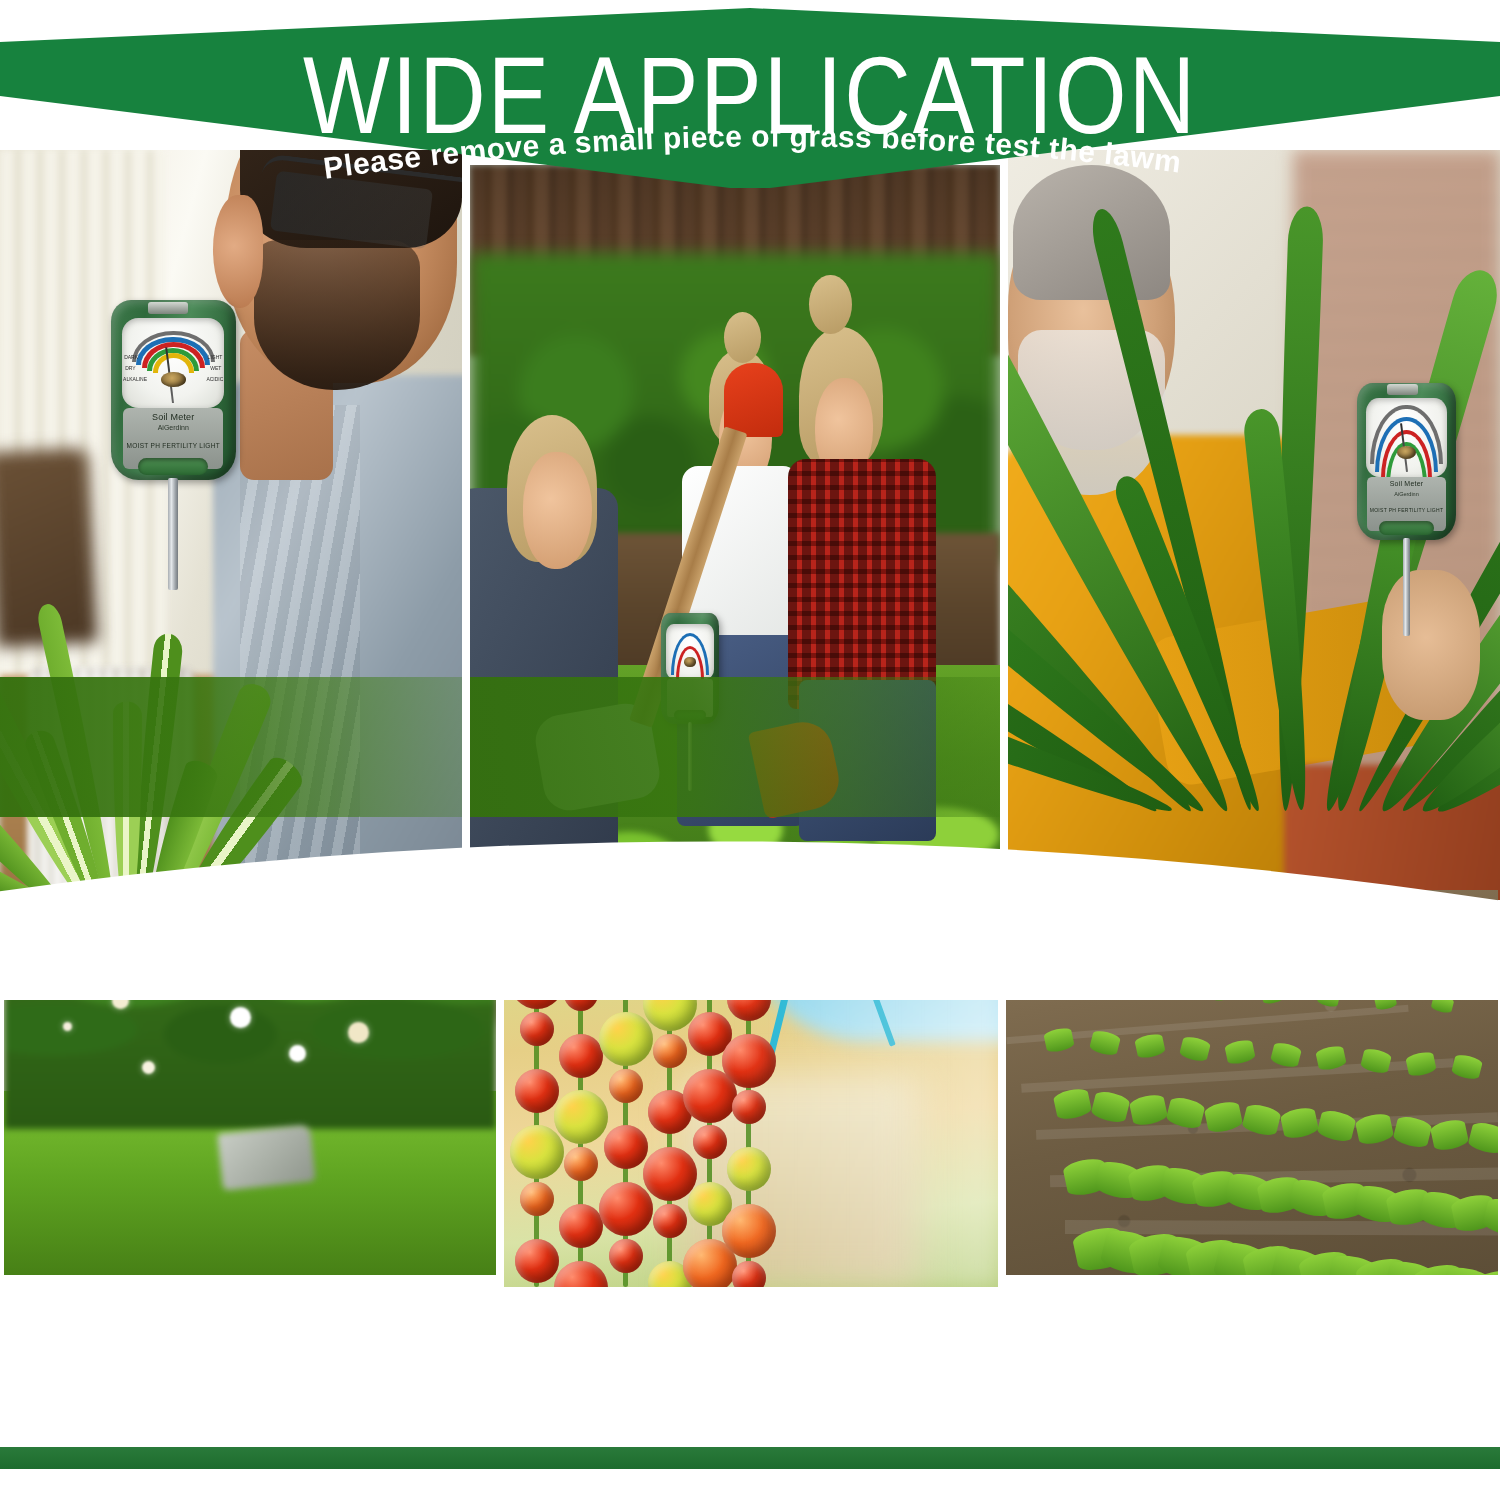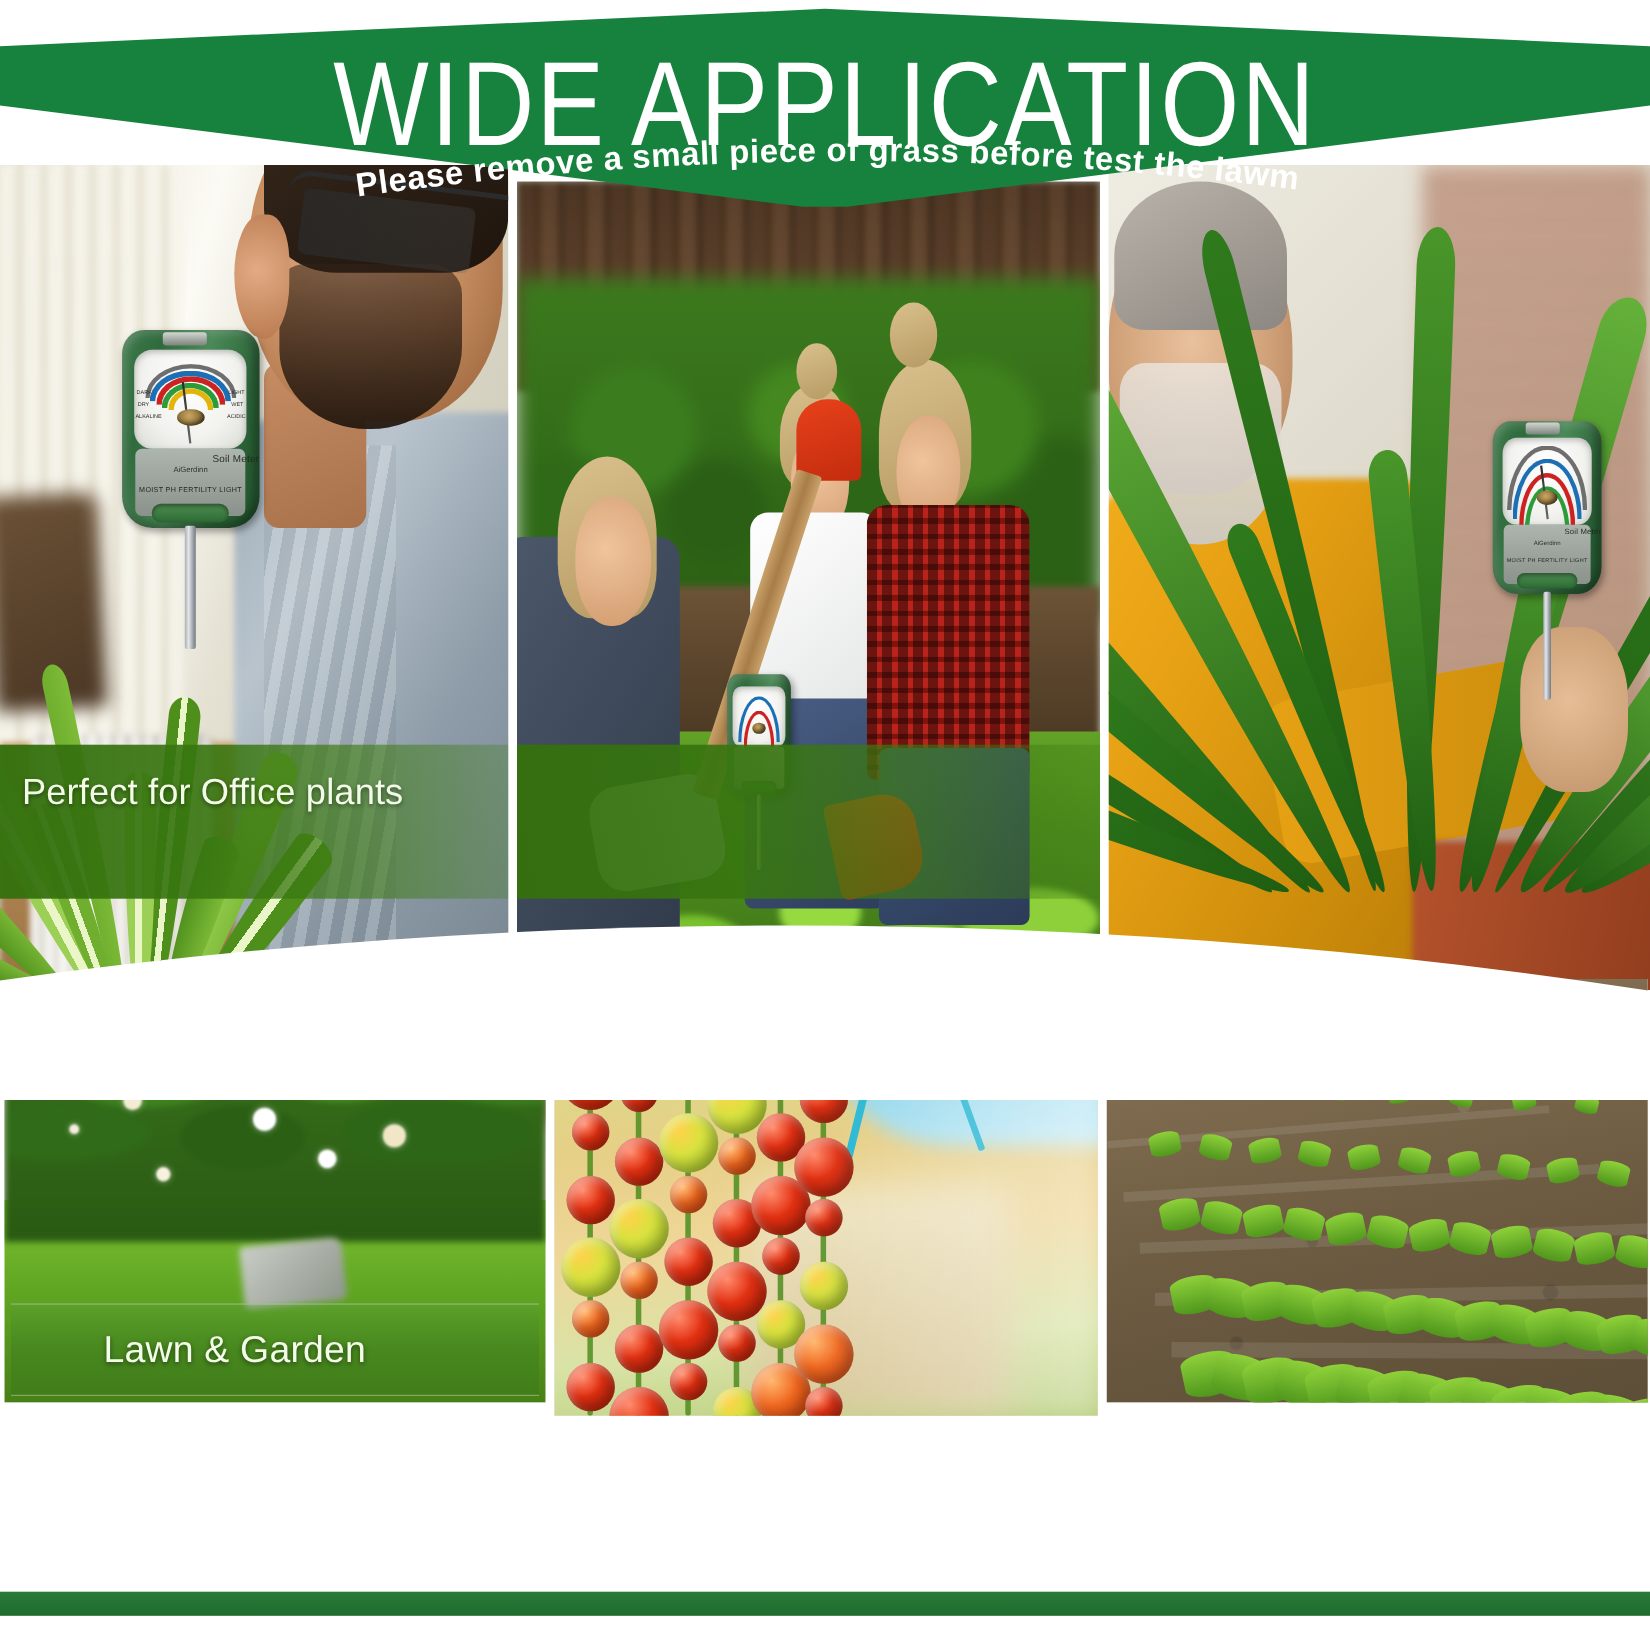--- a/index.html
+++ b/index.html
@@ -252,21 +252,21 @@
     border-radius:16%/18%;
     box-shadow:inset 0 2px 6px rgba(0,0,0,.25); }
   .m-band { position:absolute; left:8%; border-radius:50%/100% 100% 0 0; }
   .m-needle { position:absolute; left:49%; bottom:6%; width:2%; height:62%;
     background:linear-gradient(180deg,#2b2b2b,#666); transform-origin:50% 100%; transform:rotate(-7deg); }
   .m-hub { position:absolute; left:38%; top:60%; width:24%; height:17%;
     background:radial-gradient(circle at 44% 40%,#c9a65f,#6d5427);
     border-radius:50%; box-shadow:inset -2px -2px 4px rgba(0,0,0,.5); }
   .m-plate { position:absolute; left:10%; top:60%; width:80%; height:34%;
     background:linear-gradient(180deg,#aeb4ae,#8b928c); border-radius:6%/10%; }
-  .m-txt1 { position:absolute; left:0; top:62%; width:100%; text-align:right;
+  .m-txt1 { position:absolute; left:0; top:62%; width:100%; text-align:center;
     font-size:9px; color:#1e2a1e; letter-spacing:.2px; }
   .m-txt2 { position:absolute; left:0; top:69%; width:100%; text-align:center;
     font-size:7px; color:#2a352a; }
   .m-txt3 { position:absolute; left:0; top:79%; width:100%; text-align:center;
     font-size:6.5px; color:#1e2a1e; letter-spacing:.3px; }
   .m-sw { position:absolute; left:22%; top:88%; width:56%; height:9%;
     background:linear-gradient(180deg,#4e8f52,#2c6a33); border-radius:40px;
     box-shadow:inset 0 2px 4px rgba(0,0,0,.45); }
   .m-probe { position:absolute; left:46%; top:99%; width:8%; height:62%;
     background:linear-gradient(90deg,#a9aeb2,#e3e7ea 35%,#9aa0a5 75%,#757b80); border-radius:2px; }
@@ -341,21 +341,20 @@
           <div class="m-plate"></div>
           <div class="m-txt1">Soil Meter</div>
           <div class="m-txt2">AiGerdinn</div>
           <div class="m-txt3">MOIST  PH  FERTILITY LIGHT</div>
           <div class="m-sw"></div>
           <div class="m-probe"></div>
         </div>
       </div>
 
       <div class="cap t1">
-        <div>Perfect for Office plants</div>
       </div>
     </div>
 
     <div class="panel p2">
       <div class="scene">
         <div class="lyr p2-fence blurS"></div>
         <div class="lyr p2-fshade"></div>
         <div class="lyr p2-bushes blurM"></div>
         <div class="lyr p2-soil blurS"></div>
         <div class="lyr p2-lawn"></div>
@@ -468,21 +467,20 @@
             <div class="flower" style="left:64%;top:18%;width:13px;height:13px;background:#e7cf3c;filter:blur(1px);box-shadow:0 0 6px rgba(255,255,255,.5);"></div>
             <div class="flower" style="left:76%;top:12%;width:17px;height:17px;background:#f3ead0;filter:blur(1px);box-shadow:0 0 6px rgba(255,255,255,.5);"></div>
             <div class="flower" style="left:46%;top:30%;width:21px;height:21px;background:#ffffff;filter:blur(1px);box-shadow:0 0 6px rgba(255,255,255,.5);"></div>
             <div class="flower" style="left:86%;top:24%;width:9px;height:9px;background:#eedf9a;filter:blur(1px);box-shadow:0 0 6px rgba(255,255,255,.5);"></div>
             <div class="flower" style="left:28%;top:44%;width:13px;height:13px;background:#f7f2e0;filter:blur(1px);box-shadow:0 0 6px rgba(255,255,255,.5);"></div>
             <div class="flower" style="left:58%;top:40%;width:17px;height:17px;background:#ffffff;filter:blur(1px);box-shadow:0 0 6px rgba(255,255,255,.5);"></div>
             <div class="flower" style="left:70%;top:34%;width:21px;height:21px;background:#f1e7c7;filter:blur(1px);box-shadow:0 0 6px rgba(255,255,255,.5);"></div>
           </div>
         <div class="lyr b1-can blurS"></div>
       </div>
-      <div class="bcap c1">Lawn &amp; Garden</div>
     </div>
 
     <div class="bpanel b2">
       <div class="scene">
         <div class="lyr b2-bg"></div>
         <div class="lyr b2-sky blurM"></div>
         <div class="lyr b2-path blurL"></div>
         <div class="b2-frame" style="left:58%;top:2%;width:7px;height:46%;transform:rotate(14deg);"></div>
         <div class="b2-frame" style="left:72%;top:6%;width:6px;height:40%;transform:rotate(-20deg);"></div>
         <div class="b2-frame" style="left:60%;top:24%;width:30%;height:6px;transform:rotate(8deg);"></div>

